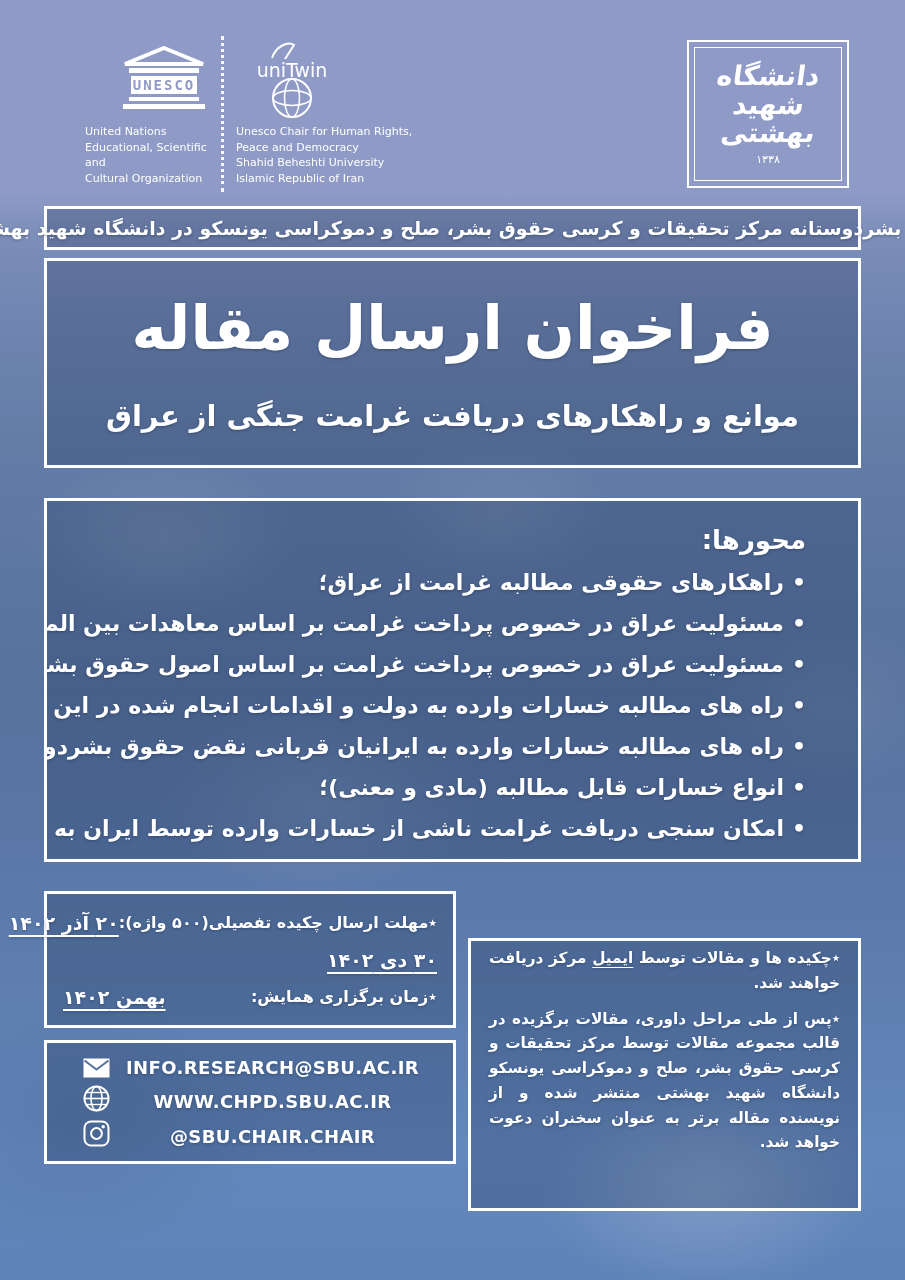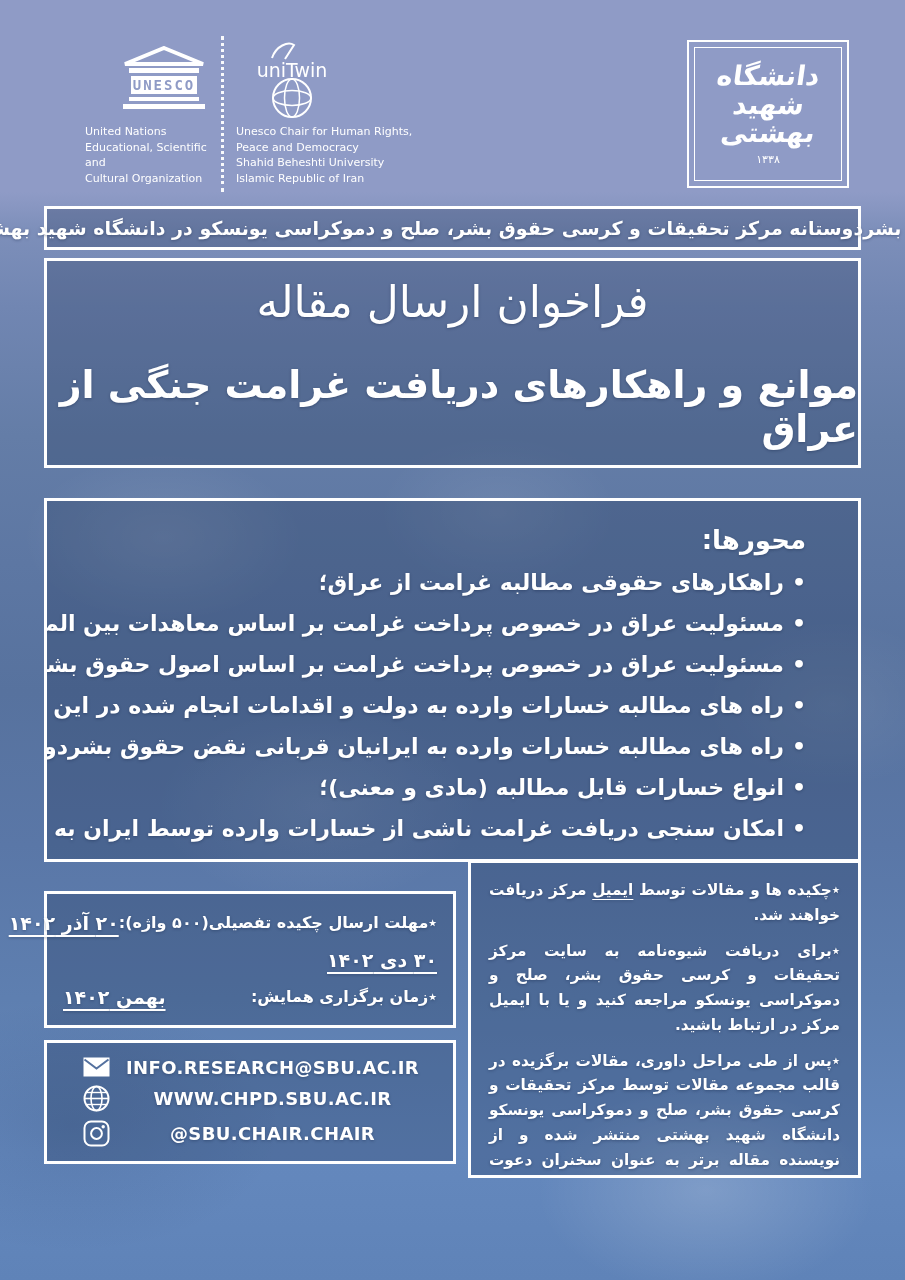--- a/index.html
+++ b/index.html
@@ -46,43 +46,43 @@
   .wbox { position: absolute; border: 3px solid #fff; background: rgba(26,45,80,.26); color: #fff; }
   .shadowed { text-shadow: 0 1px 3px rgba(15,30,60,.35); }
 
   .banner { left: 44px; top: 206px; width: 817px; height: 44px;
             display: flex; align-items: center; justify-content: center;
             font-size: 19px; font-weight: bold; white-space: nowrap; }
 
   .title-box { left: 44px; top: 258px; width: 817px; height: 210px;
                display: flex; flex-direction: column; align-items: center; justify-content: center;
                gap: 36px; }
-  .title-box h1 { font-size: 44px; font-weight: normal; }
-  .title-box h2 { font-size: 38px; font-weight: bold; }
+  .title-box h1 { font-size: 60px; font-weight: bold; }
+  .title-box h2 { font-size: 29px; font-weight: bold; }
 
   .topics-box { left: 44px; top: 498px; width: 817px; height: 364px; padding: 24px 52px 8px; overflow: hidden; }
   .topics-heading { font-size: 26px; font-weight: bold; margin-bottom: 15px; }
   .topics-box ul { list-style: none; }
   .topics-box li { font-size: 22px; font-weight: bold; margin-bottom: 16px; white-space: nowrap; }
   .topics-box li::before { content: "\2022"; margin-left: 8px; }
 
   .deadlines-box { left: 44px; top: 891px; width: 412px; height: 137px; padding: 10px 16px;
                    display: flex; flex-direction: column; justify-content: space-around; }
   .dl-row { display: flex; justify-content: space-between; align-items: center; }
   .dl-label { font-size: 16px; font-weight: bold; white-space: nowrap; }
   .dl-value { font-size: 19px; font-weight: bold; text-decoration: underline;
               text-underline-offset: 5px; text-decoration-thickness: 2px; white-space: nowrap; }
 
   .contact-box { left: 44px; top: 1040px; width: 412px; height: 124px; padding: 10px 18px 10px 36px;
                  display: flex; flex-direction: column; justify-content: space-around; }
-  .ct-row { display: flex; align-items: center; }
+  .ct-row { display: flex; align-items: flex-end; }
   .ct-row svg { flex: 0 0 auto; }
   .ct-text { flex: 1; text-align: center; font-size: 18px; font-weight: bold; letter-spacing: .4px; }
 
-  .notes-box { left: 468px; top: 860px; width: 393px; height: 318px; padding: 15px 18px; overflow: hidden; }
+  .notes-box { left: 468px; top: 938px; width: 393px; height: 273px; padding: 5px 18px; overflow: hidden; }
   .notes-box p { font-size: 15.3px; font-weight: bold; line-height: 1.62;
                  text-align: justify; margin-bottom: 11px; }
   .notes-box p:last-child { margin-bottom: 0; }
   .u { text-decoration: underline; text-underline-offset: 4px; }
 </style>
 </head>
 <body>
 
 <div class="poster">
   <div class="bg"></div>
@@ -192,16 +192,15 @@
         <rect x="1.5" y="1.5" width="24" height="24" rx="6.5" fill="none" stroke="#ffffff" stroke-width="2"></rect>
         <circle cx="13.5" cy="13.5" r="5.4" fill="none" stroke="#ffffff" stroke-width="2"></circle>
         <circle cx="20.2" cy="6.8" r="1.7" fill="#ffffff"></circle>
       </svg>
       <span class="ct-text">@SBU.CHAIR.CHAIR</span>
     </div>
   </section>
 
   <section class="wbox notes-box shadowed" dir="rtl">
     <p><span>٭چکیده ها و مقالات توسط </span><span class="u">ایمیل</span><span> مرکز دریافت خواهند شد.</span></p>
-    <p>٭برای دریافت شیوه‌نامه به سایت مرکز تحقیقات و کرسی حقوق بشر، صلح و دموکراسی یونسکو مراجعه کنید و یا با ایمیل مرکز در ارتباط باشید.</p>
     <p>٭پس از طی مراحل داوری، مقالات برگزیده در قالب مجموعه مقالات توسط مرکز تحقیقات و کرسی حقوق بشر، صلح و دموکراسی یونسکو دانشگاه شهید بهشتی منتشر شده و از نویسنده مقاله برتر به عنوان سخنران دعوت خواهد شد.</p>
   </section>
 </div>
 
 </body></html>

